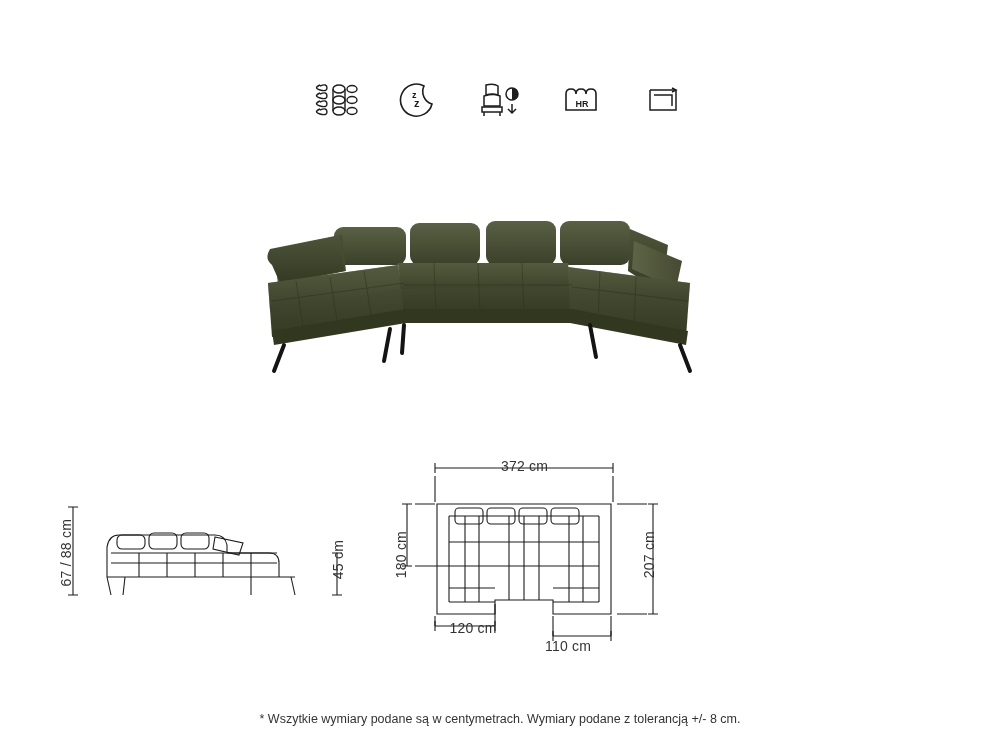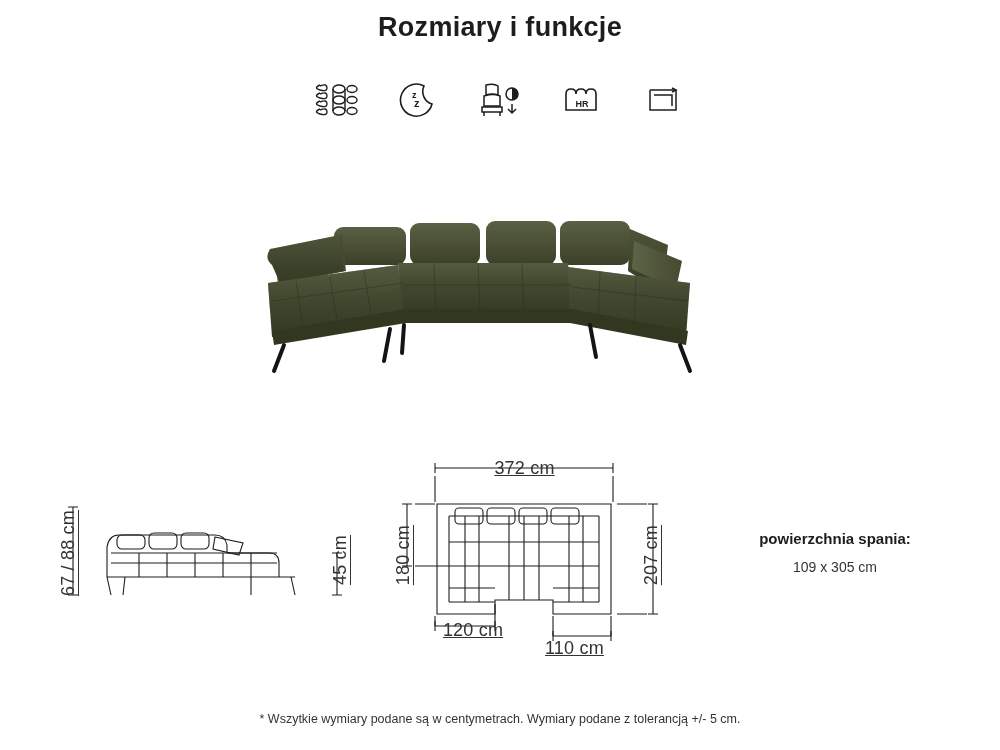--- a/index.html
+++ b/index.html
@@ -70,24 +70,23 @@
     height: 130px;
   }
   .top-view {
     position: absolute;
     left: 385px;
     top: 450px;
     width: 290px;
     height: 210px;
   }
   .dim-label {
-    font-size: 18px;
+    font-size: 14px;
     color: #333333;
     letter-spacing: 0.2px;
-    text-decoration: underline;
   }
   .vertical-label {
     writing-mode: vertical-rl;
     transform: rotate(180deg);
     text-align: center;
   }
   
   .lbl-height {
     position: absolute;
     left: 58px;
@@ -168,21 +167,20 @@
     text-align: center;
     font-size: 12.5px;
     color: #333333;
   }
 </style>
 </head>
 <body>
 
 <div class="page">
 
-  <div class="title">Rozmiary i funkcje</div>
 
   <div class="feature-row">
 
     <div class="feature-icon">
       <svg width="44" height="40" viewBox="0 0 44 40">
         <g fill="none" stroke="#1d1d1d" stroke-width="1.4">
           <path d="M6 6 q7 -3 7 2 q0 4 -7 2 q-7 -2 0 -5"></path>
           <path d="M6 14 q7 -3 7 2 q0 4 -7 2 q-7 -2 0 -5"></path>
           <path d="M6 22 q7 -3 7 2 q0 4 -7 2 q-7 -2 0 -5"></path>
           <path d="M6 30 q7 -3 7 2 q0 4 -7 2 q-7 -2 0 -5"></path>
@@ -386,20 +384,16 @@
   <div class="lbl-372 dim-label">372 cm</div>
   <div class="lbl-180 dim-label">
     <span class="vertical-label">180 cm</span>
   </div>
   <div class="lbl-207 dim-label">
     <span class="vertical-label">207 cm</span>
   </div>
   <div class="lbl-120 dim-label">120  cm</div>
   <div class="lbl-110 dim-label">110  cm</div>
 
-  <div class="sleep-block">
-    <div class="sleep-title">powierzchnia spania:</div>
-    <div class="sleep-value">109 x 305 cm</div>
-  </div>
-
-  <div class="footnote">* Wszytkie wymiary podane są w centymetrach. Wymiary podane z tolerancją +/- 5 cm.</div>
+
+  <div class="footnote">* Wszytkie wymiary podane są w centymetrach. Wymiary podane z tolerancją +/- 8 cm.</div>
 
 </div>
 
 </body></html>

